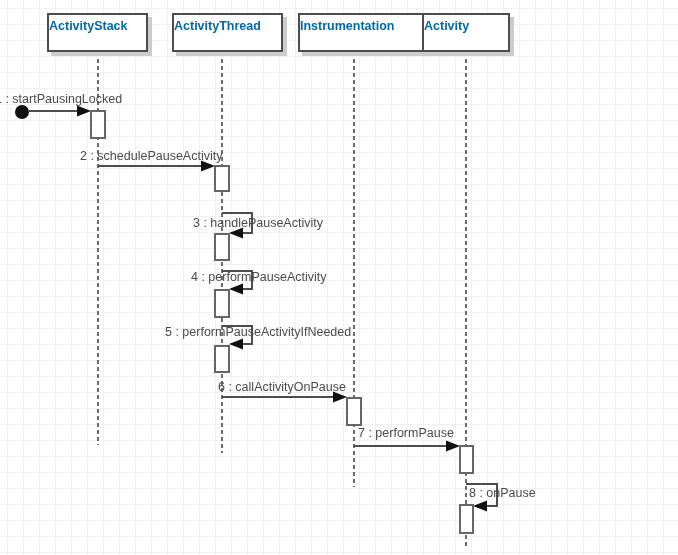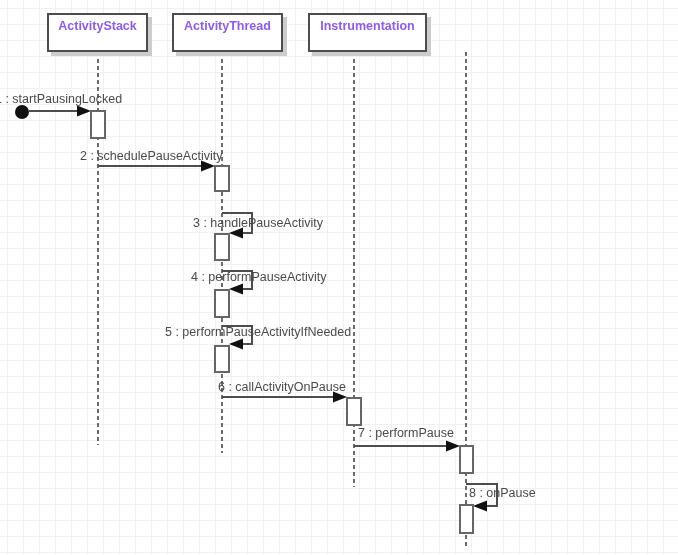--- a/index.html
+++ b/index.html
@@ -18,26 +18,26 @@
   .lifeline { stroke:#1f1f1f; stroke-width:1.3; stroke-dasharray:4 3; fill:none; }
   .msg-line { stroke:#4d4d4d; stroke-width:2; fill:none; }
   .arrowhead { fill:#111111; stroke:none; }
   .activation { fill:#ffffff; stroke:#666666; stroke-width:2; }
   .msg-label { font:12.5px "Liberation Sans","DejaVu Sans",sans-serif; fill:#4a4a4a; }
   .initial-node { fill:#111111; }
   .head-box {
     position:absolute; top:13px; height:39px; box-sizing:border-box;
     background:#ffffff; border:2px solid #4d4d4d;
     box-shadow:4px 4px 0 0 #cccccc;
-    text-align:center; padding-top:4px;
-    font-weight:bold; font-size:12.5px; color:#8b5cf6;
+    text-align:left; padding-top:4px;
+    font-weight:bold; font-size:12.5px; color:#0369a1;
   }
   .hb-0 { left:47px;  width:101px; }
   .hb-1 { left:172px; width:111px; }
-  .hb-2 { left:308px; width:119px; }
+  .hb-2 { left:298px; width:132px; }
   .hb-3 { left:422px; width:88px;  }
 </style>
 </head>
 <body>
 
 <div id="canvas">
 
   <svg width="678" height="555" viewBox="0 0 678 555">
 
     <line class="lifeline" x1="98" y1="52" x2="98" y2="445"></line>
@@ -107,14 +107,17 @@
 
   <div class="head-box hb-0">
     <span>ActivityStack</span>
   </div>
   <div class="head-box hb-1">
     <span>ActivityThread</span>
   </div>
   <div class="head-box hb-2">
     <span>Instrumentation</span>
   </div>
+  <div class="head-box hb-3">
+    <span>Activity</span>
+  </div>
 
 </div>
 
 </body></html>

